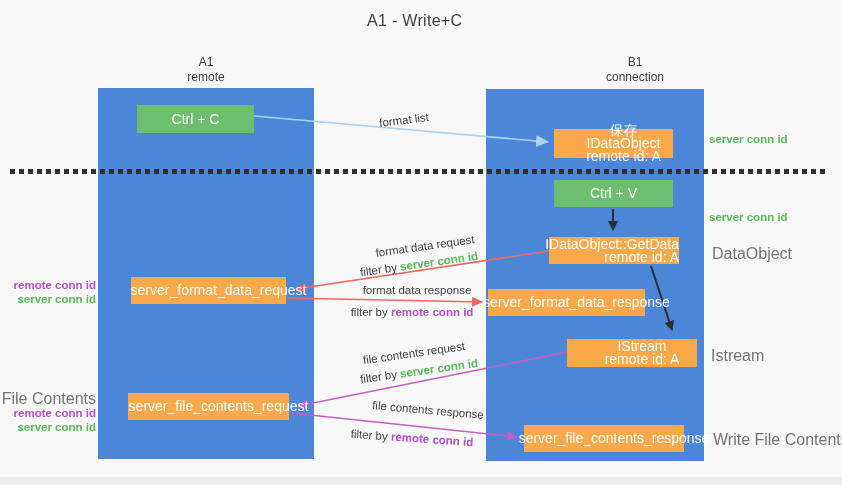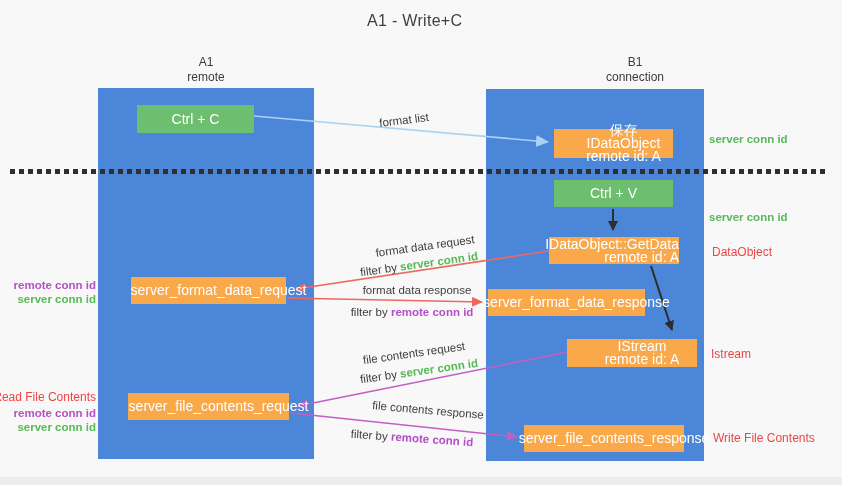--- a/index.html
+++ b/index.html
@@ -10,21 +10,21 @@
   .column{background:#4c86d8;}
   .col-left{left:98px;top:88px;width:216px;height:371px;}
   .col-right{left:486px;top:89px;width:218px;height:372px;}
   .dotted{left:10px;top:169px;width:818px;height:5px;
     background:repeating-linear-gradient(90deg,#2f2f2f 0 5px,transparent 5px 9px);}
   .node{display:flex;flex-direction:column;align-items:center;justify-content:center;
     color:#fff;font-size:14px;line-height:13px;text-align:center;box-sizing:border-box;}
   .green{background:#6dbe6e;}
   .orange{background:#f9a84a;padding-left:20px;}
   .edge-label{transform:translate(-50%,-50%);white-space:nowrap;font-size:11.5px;color:#3e3e3e;text-align:center;}
-  .side-label{white-space:nowrap;font-size:12px;color:#ef4444;}
+  .side-label{white-space:nowrap;font-size:16px;color:#737373;}
   .left-block{text-align:right;transform:translateX(-100%);}
   .bold-green{color:#57b957;font-weight:bold;font-size:11.5px;}
   .bold-purple{color:#b44fc8;font-weight:bold;font-size:11.5px;}
   svg.overlay{position:absolute;left:0;top:0;pointer-events:none;}
   .bottom-edge{left:0;top:477px;width:842px;height:8px;background:#ececec;}
 </style>
 </head>
 <body>
 
 <div class="canvas">

